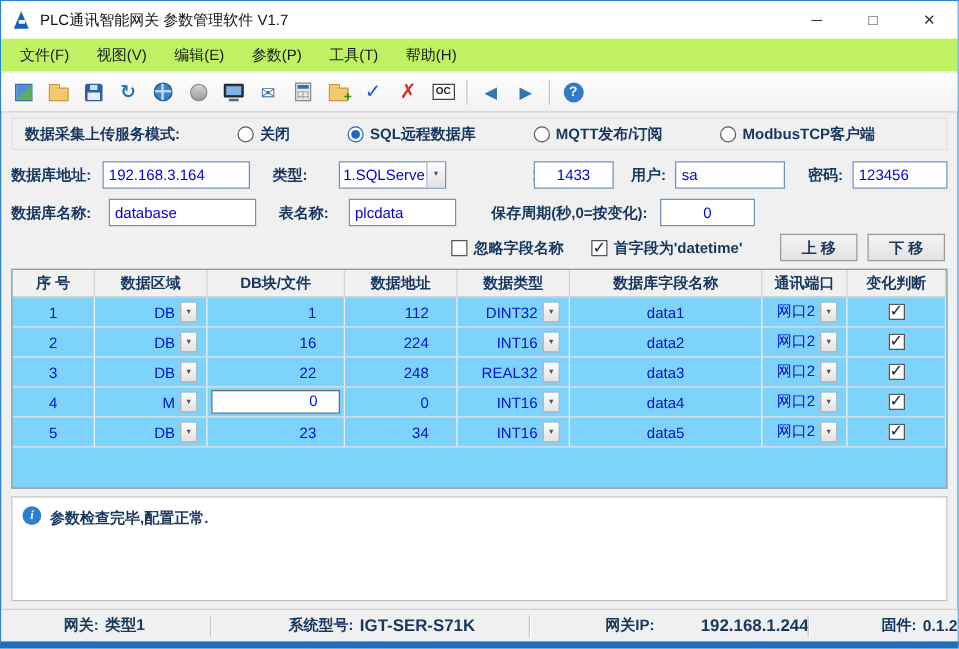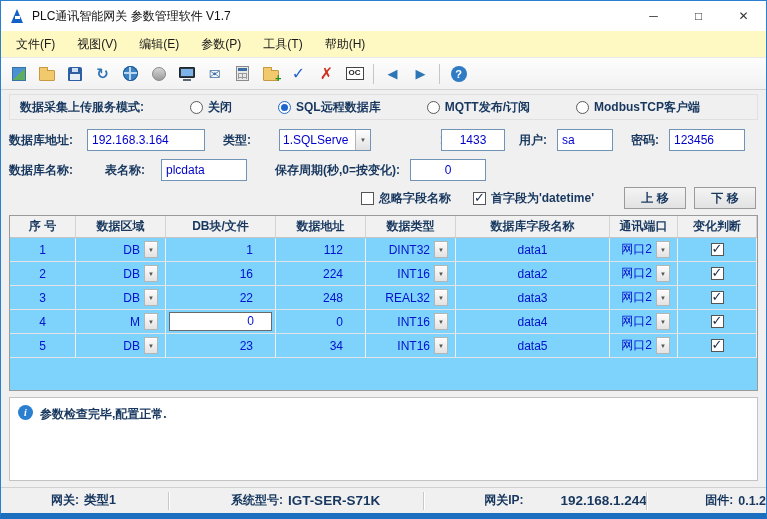--- a/index.html
+++ b/index.html
@@ -19,21 +19,21 @@
   .titlebar { height:30px; background:#fff; display:flex; align-items:center; padding-left:8px; flex:none; }
   .app-icon { width:17px; height:17px; position:relative; margin-right:6px; flex:none; }
   .app-icon:before { content:""; position:absolute; left:2px; top:1px;
     border-left:6px solid transparent; border-right:6px solid transparent; border-bottom:14px solid #1261c4; }
   .app-icon:after { content:""; position:absolute; left:6px; top:8px; width:5px; height:3px; background:#fff; }
   .title-text { font-size:12px; color:#111; }
   .win-controls { margin-left:auto; display:flex; height:100%; }
   .win-btn { width:45px; height:100%; border:none; background:transparent; font-size:12px; color:#333;
     display:flex; align-items:center; justify-content:center; font-family:inherit; }
   
-  .menubar { height:26px; background:#fef9c3; display:flex; align-items:center; padding-left:4px; flex:none; }
+  .menubar { height:26px; background:#bef264; display:flex; align-items:center; padding-left:4px; flex:none; }
   .menu-item { padding:0 11px; font-size:12px; color:#1a1a1a; height:100%; display:flex; align-items:center;
     background:transparent; border:none; font-family:inherit; }
   
   .toolbar { height:33px; background:linear-gradient(#fdfdfd,#f2f2f2); border-top:1px solid #e8e8e8;
     border-bottom:1px solid #d2d2d2; display:flex; align-items:center; padding-left:4px; gap:1px; flex:none; }
   .tb-btn { width:27px; height:27px; border:none; background:transparent; display:flex; align-items:center;
     justify-content:center; font-family:inherit; position:relative; }
   .tb-sep { width:1px; height:20px; background:#c6c6c6; margin:0 4px; flex:none; }
   .g { font-size:15px; line-height:1; }
   .g.blue { color:#2e75b6; font-weight:bold; }
@@ -259,27 +259,28 @@
       <span class="lbl w78">数据库地址:</span>
       <input class="txt w118" value="192.168.3.164" style="">
       <span class="lbl w56l">类型:</span>
       <span class="combo">
         <span class="combo-text">1.SQLServe</span>
         <span class="dd"></span>
       </span>
       <span class="lbl" style="margin-left:22px; width:38px;padding-left:48px;">端口:</span>
       <input class="txt center" style="width: 64px;" value="1433">
       <span class="lbl" style="margin-left:14px; width:38px;">用户:</span>
-      <input class="txt" style="width: 56px;" value="sa">
+      <input class="txt" style="width: 88px;" value="sa">
       <span class="lbl" style="margin-left:18px; width:38px;">密码:</span>
       <input class="txt" style="width: 76px;" value="123456">
     </div>
 
     <div class="cfg-row row-b">
       <span class="lbl w78">数据库名称:</span>
+      <input class="txt w118" value="database" style="">
       <span class="lbl w56l">表名称:</span>
       <input class="txt" style="width: 86px;" value="plcdata">
       <span class="lbl" style="margin-left:28px;">保存周期(秒,0=按变化):</span>
       <input class="txt center" style="width: 76px; margin-left: 10px;" value="0">
     </div>
 
     <div class="cfg-row row-c">
       <span class="cbx-wrap">
         <span class="cbx"></span>
         <span>忽略字段名称</span>

